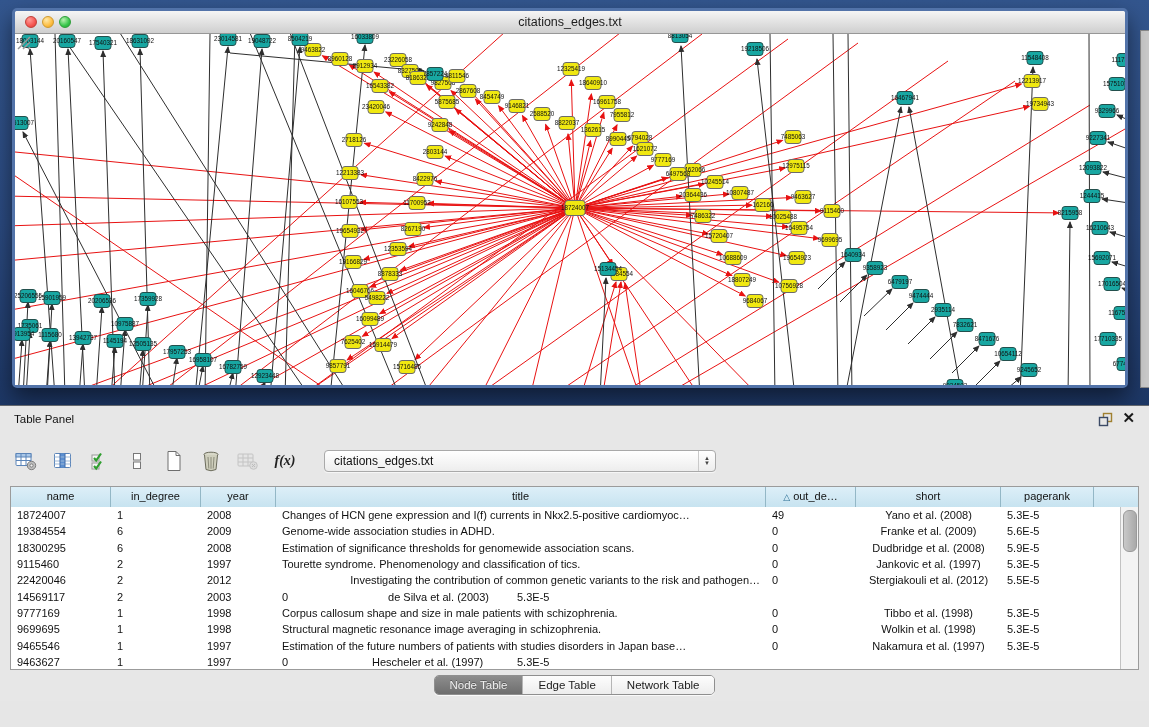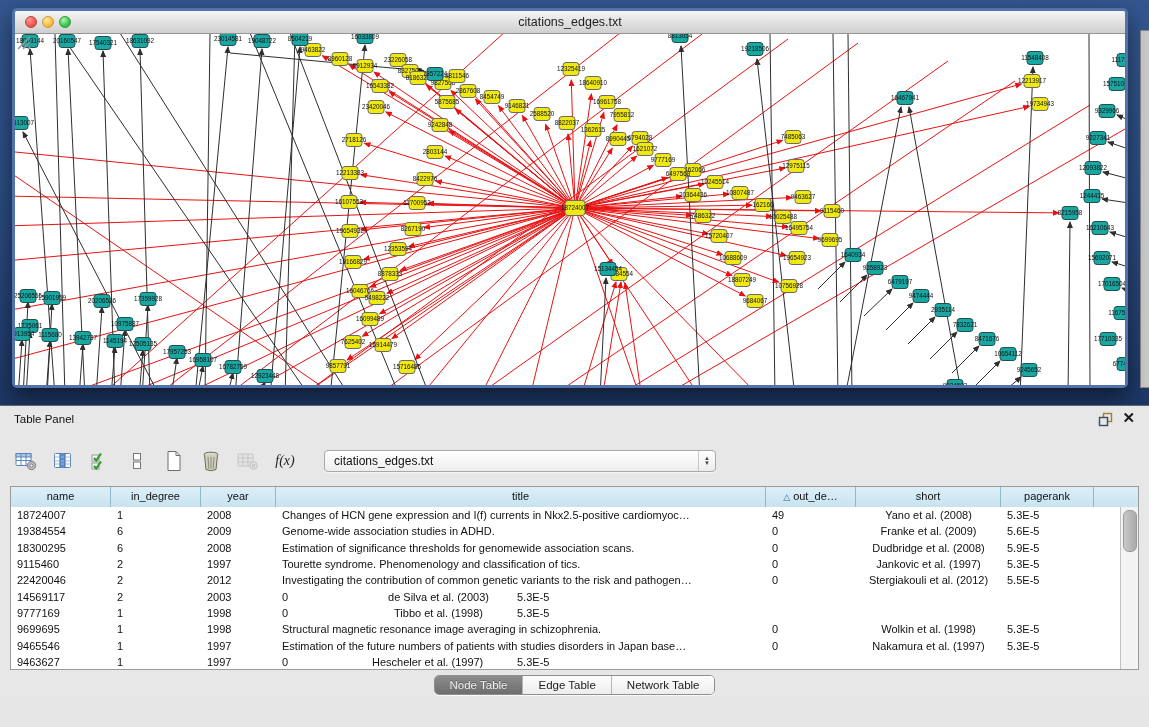--- a/index.html
+++ b/index.html
@@ -24,21 +24,21 @@
   .canvas svg{position:absolute;left:0;top:0;}
   .grip{position:absolute;right:2px;bottom:2px;}
   
   .table-panel{position:absolute;left:0;top:405px;width:1149px;height:295px;
                background:#e7e7e7;border-top:1px solid #63676d;}
   .panel-title{position:absolute;left:14px;top:7px;font-size:11.5px;color:#111;}
   .panel-icon-float{position:absolute;right:36px;top:6px;cursor:pointer;}
   .panel-icon-close{position:absolute;right:14px;top:3px;font-size:15px;font-weight:bold;color:#1a1a1a;cursor:pointer;line-height:18px;}
   .toolbar{position:absolute;left:14px;top:40px;height:30px;display:flex;align-items:center;gap:13px;}
   .tb-icon{display:inline-flex;align-items:center;justify-content:center;width:24px;height:24px;}
-  .fx{font-family:"Liberation Serif",serif;font-style:italic;font-weight:normal;font-size:14px;color:#222;text-align:center;}
+  .fx{font-family:"Liberation Serif",serif;font-style:italic;font-weight:bold;font-size:14px;color:#222;text-align:center;}
   .combo{margin-left:14px;width:392px;height:22px;box-sizing:border-box;border:1px solid #a9a9a9;border-radius:4px;
          background:linear-gradient(#ffffff,#ededed);display:flex;align-items:center;position:relative;
          box-shadow:0 1px 1px rgba(255,255,255,.7);}
   .combo .val{flex:1;padding-left:9px;font-size:12px;color:#111;}
   .combo .stepper{width:16px;height:100%;display:flex;flex-direction:column;align-items:center;justify-content:center;
                   color:#444;font-size:6px;line-height:5px;border-left:1px solid #c9c9c9;}
   .table-box{position:absolute;left:10px;top:80px;width:1129px;height:184px;box-sizing:border-box;
              background:#fff;border:1px solid #9b9b9b;overflow:hidden;}
   .thead{display:flex;height:20px;background:linear-gradient(#ddeff8,#c7e3f0);border-bottom:1px solid #8d8d8d;}
   .th{box-sizing:border-box;font-size:11px;color:#111;text-align:center;line-height:19px;
@@ -857,37 +857,38 @@
           <div class="td" style="width: 75px; text-align: left;">1997</div>
           <div class="td" style="width: 490px; text-align: left;">Tourette syndrome. Phenomenology and classification of tics.</div>
           <div class="td" style="width: 90px; text-align: left;">0</div>
           <div class="td" style="width: 145px; text-align: center;">Jankovic et al. (1997)</div>
           <div class="td" style="width: 93px; text-align: left;">5.3E-5</div>
         </div>
         <div class="tr">
           <div class="td" style="width: 100px; text-align: left;">22420046</div>
           <div class="td" style="width: 90px; text-align: left;">2</div>
           <div class="td" style="width: 75px; text-align: left;">2012</div>
-          <div class="td" style="width: 490px; text-align: left;">Investigating the contribution of common genetic variants to the risk and pathogen…</div>
+          <div class="td" style="width: 490px; text-align: right;">Investigating the contribution of common genetic variants to the risk and pathogen…</div>
           <div class="td" style="width: 90px; text-align: left;">0</div>
           <div class="td" style="width: 145px; text-align: center;">Stergiakouli et al. (2012)</div>
           <div class="td" style="width: 93px; text-align: left;">5.5E-5</div>
         </div>
         <div class="tr">
           <div class="td" style="width: 100px; text-align: left;">14569117</div>
           <div class="td" style="width: 90px; text-align: left;">2</div>
           <div class="td" style="width: 75px; text-align: left;">2003</div>
           <div class="td" style="width: 90px; text-align: left;">0</div>
           <div class="td" style="width: 145px; text-align: center;">de Silva et al. (2003)</div>
           <div class="td" style="width: 93px; text-align: left;">5.3E-5</div>
         </div>
         <div class="tr">
           <div class="td" style="width: 100px; text-align: left;">9777169</div>
           <div class="td" style="width: 90px; text-align: left;">1</div>
           <div class="td" style="width: 75px; text-align: left;">1998</div>
+          <div class="td" style="width: 490px; text-align: left;">Corpus callosum shape and size in male patients with schizophrenia.</div>
           <div class="td" style="width: 90px; text-align: left;">0</div>
           <div class="td" style="width: 145px; text-align: center;">Tibbo et al. (1998)</div>
           <div class="td" style="width: 93px; text-align: left;">5.3E-5</div>
         </div>
         <div class="tr">
           <div class="td" style="width: 100px; text-align: left;">9699695</div>
           <div class="td" style="width: 90px; text-align: left;">1</div>
           <div class="td" style="width: 75px; text-align: left;">1998</div>
           <div class="td" style="width: 490px; text-align: left;">Structural magnetic resonance image averaging in schizophrenia.</div>
           <div class="td" style="width: 90px; text-align: left;">0</div>

